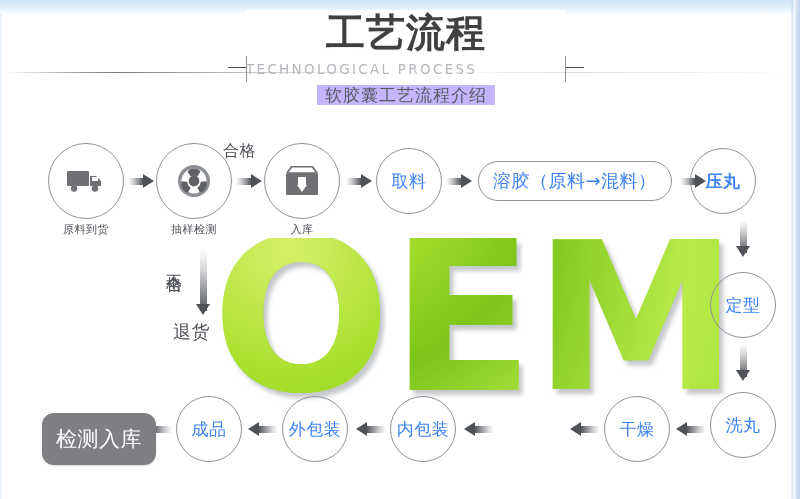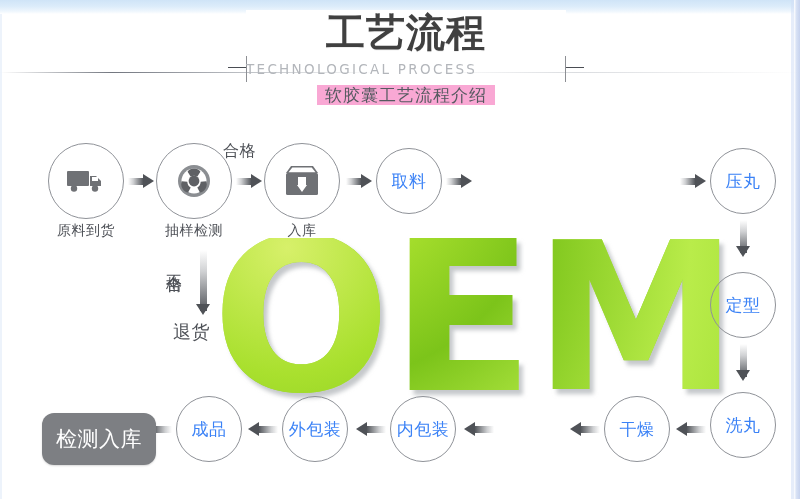--- a/index.html
+++ b/index.html
@@ -66,21 +66,21 @@
   }
   .title-en{
     position:absolute;top:42px;left:0;width:320px;text-align:left;
     font-size:13.5px;color:#b3b6bb;letter-spacing:2.3px;line-height:18px;
   }
   .title-sub{
     position:absolute;top:64px;left:0;width:320px;text-align:center;
     font-size:17px;color:#565a61;letter-spacing:1px;line-height:26px;
     background:#ffffff;
   }
-  .title-sub span{background:#f9a8d4;padding:0 8px;}
+  .title-sub span{background:#c4b5fd;padding:0 8px;}
 
   
   .oem{
     position:absolute;left:212px;top:238px;width:480px;height:170px;
     display:flex;align-items:flex-start;justify-content:space-between;
     letter-spacing:0;pointer-events:none;
   }
   .oem span{
     font-family:"DejaVu Sans","Liberation Sans",sans-serif;
     font-size:210px;font-weight:bold;line-height:160px;
@@ -112,21 +112,21 @@
   }
   .pill .node-label{font-size:18px;}
   .solid-box{
     background:#7d7f83;border-radius:12px;height:52px;padding:12px 14px;
     box-shadow:0 1px 2px rgba(0,0,0,.15);
   }
   .solid-box .node-label{color:#ffffff;font-size:21px;}
 
   
   .caption{
-    position:absolute;text-align:center;font-size:14px;color:#4e5157;
+    position:absolute;text-align:center;font-size:11px;color:#4e5157;
     white-space:nowrap;letter-spacing:.5px;
   }
 
   
   .arr{position:absolute;height:14px;}
   .arr .shaft{
     position:absolute;left:0;top:4px;height:7px;width:calc(100% - 11px);
   }
   .arr .head{
     position:absolute;top:0;right:0;width:0;height:0;
@@ -238,27 +238,30 @@
 
   <div class="node circle" style="left:376px;top:148px;width:66px;height:66px;">
     <span class="node-label">取料</span>
   </div>
 
   <div class="arr arr-r" style="left:446px;top:174px;width:26px;">
     <div class="shaft"></div>
     <div class="head"></div>
   </div>
 
+  <div class="node pill" style="left:478px;top:161px;">
+    <span class="node-label">溶胶（原料→混料）</span>
+  </div>
 
   <div class="arr arr-r" style="left:680px;top:174px;width:26px;">
     <div class="shaft"></div>
     <div class="head"></div>
   </div>
 
-  <div class="node circle" style="left:710px;top:148px;width:66px;height:66px;">
+  <div class="node circle" style="left:690px;top:148px;width:66px;height:66px;font-weight:bold;">
     <span class="node-label">压丸</span>
   </div>
 
   <div class="arr arr-d" style="left:736px;top:220px;height:44px;">
     <div class="shaft"></div>
     <div class="head"></div>
   </div>
 
   <div class="node circle" style="left:710px;top:272px;width:66px;height:66px;">
     <span class="node-label">定型</span>

